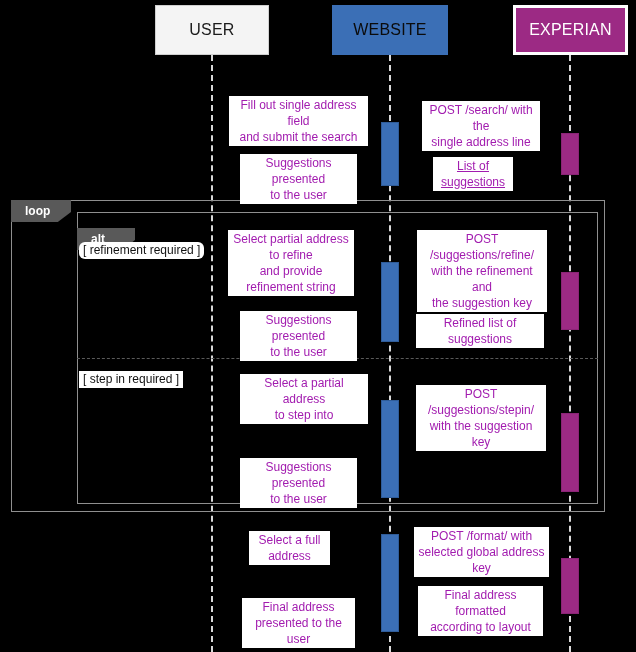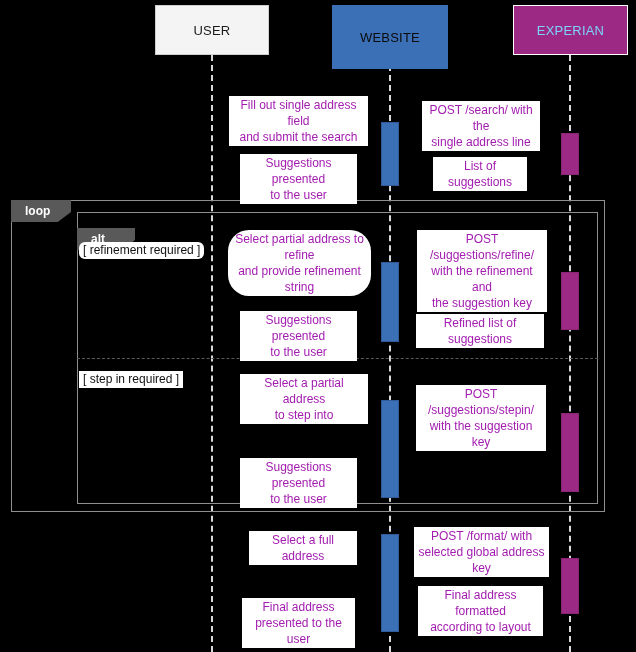--- a/index.html
+++ b/index.html
@@ -16,38 +16,38 @@
     font-family: "Liberation Sans", sans-serif;
   }
 
   
   .participant {
     position: absolute;
     box-sizing: border-box;
     display: flex;
     align-items: center;
     justify-content: center;
-    font-size: 13px;
+    font-size: 16px;
     letter-spacing: .2px;
     text-align: center;
   }
   .participant.user {
     background: #f4f4f4;
     color: #1b1b1b;
     border: 1px solid #cfcfcf;
   }
   .participant.website {
     background: #3b6fb6;
     color: #0b0b0b;
     border: 1px solid #3b6fb6;
   }
   .participant.experian {
     background: #9c2a84;
-    color: #7dd3fc;
-    border: 1px solid #ffffff;
+    color: #ffffff;
+    border: 3px solid #ffffff;
   }
 
   
   .lifeline {
     position: absolute;
     width: 0;
     border-left: 2px dashed #d9d9d9;
   }
 
   
@@ -111,21 +111,21 @@
 </head>
 <body>
 
 <div id="canvas">
 
   <div class="lifeline" style="left:211px; top:55px;  height:597px;"></div>
   <div class="lifeline" style="left:389px; top:55px;  height:597px;"></div>
   <div class="lifeline" style="left:569px; top:55px;  height:597px;"></div>
 
   <div class="participant user" style="left:155px; top:5px; width:114px; height:50px;">USER</div>
-  <div class="participant website" style="left:332px; top:5px; width:116px; height:64px;">WEBSITE</div>
+  <div class="participant website" style="left:332px; top:5px; width:116px; height:50px;">WEBSITE</div>
   <div class="participant experian" style="left:513px; top:5px; width:115px; height:50px;">EXPERIAN</div>
 
   <div class="fragment" style="left:11px; top:200px; width:594px; height:312px;"></div>
   <div class="fragment-tag" style="left:11px; top:200px; width:60px;">loop</div>
 
   <div class="fragment" style="left:77px; top:212px; width:521px; height:292px;"></div>
   <div class="fragment-tag" style="left:77px; top:228px; width:58px;">alt</div>
   <div class="fragment-divider" style="left:77px; top:358px; width:521px;"></div>
 
   <div class="guard" style="left:79px; top:242px;border-radius:6px;">[ refinement required ]</div>
@@ -140,41 +140,41 @@
   <div class="activation blue" style="left:381px; top:400px; width:18px; height:98px;"></div>
   <div class="activation purple" style="left:561px; top:413px; width:18px; height:79px;"></div>
 
   <div class="activation blue" style="left:381px; top:534px; width:18px; height:98px;"></div>
   <div class="activation purple" style="left:561px; top:558px; width:18px; height:56px;"></div>
 
   <div class="msg" style="left:229px; top:96px;  width:139px;">Fill out single address field
 and submit the search</div>
   <div class="msg" style="left:422px; top:101px; width:118px;">POST /search/ with the
 single address line</div>
-  <div class="msg" style="left:433px; top:157px; width:94px;">List of suggestions</div>
+  <div class="msg" style="left:433px; top:157px; width:80px;text-decoration:underline;">List of suggestions</div>
   <div class="msg" style="left:240px; top:154px; width:117px;">Suggestions presented
 to the user</div>
 
-  <div class="msg" style="left:228px; top:230px; width:143px;border-radius:21px;">Select partial address to refine
+  <div class="msg" style="left:228px; top:230px; width:126px;">Select partial address to refine
 and provide refinement string</div>
   <div class="msg" style="left:417px; top:230px; width:130px;">POST /suggestions/refine/
 with the refinement and
 the suggestion key</div>
   <div class="msg" style="left:416px; top:314px; width:128px;">Refined list of suggestions</div>
   <div class="msg" style="left:240px; top:311px; width:117px;">Suggestions presented
 to the user</div>
 
   <div class="msg" style="left:240px; top:374px; width:128px;">Select a partial address
 to step into</div>
   <div class="msg" style="left:416px; top:385px; width:130px;text-align:center;">POST /suggestions/stepin/
 with the suggestion key</div>
   <div class="msg" style="left:240px; top:458px; width:117px;">Suggestions presented
 to the user</div>
 
-  <div class="msg" style="left:249px; top:531px; width:108px;">Select a full address</div>
+  <div class="msg" style="left:249px; top:531px; width:81px;">Select a full address</div>
   <div class="msg" style="left:414px; top:527px; width:135px;">POST /format/ with
 selected global address key</div>
   <div class="msg" style="left:242px; top:598px; width:113px;">Final address
 presented to the user</div>
   <div class="msg" style="left:418px; top:586px; width:125px;">Final address formatted
 according to layout</div>
 
 </div>
 
 </body></html>

